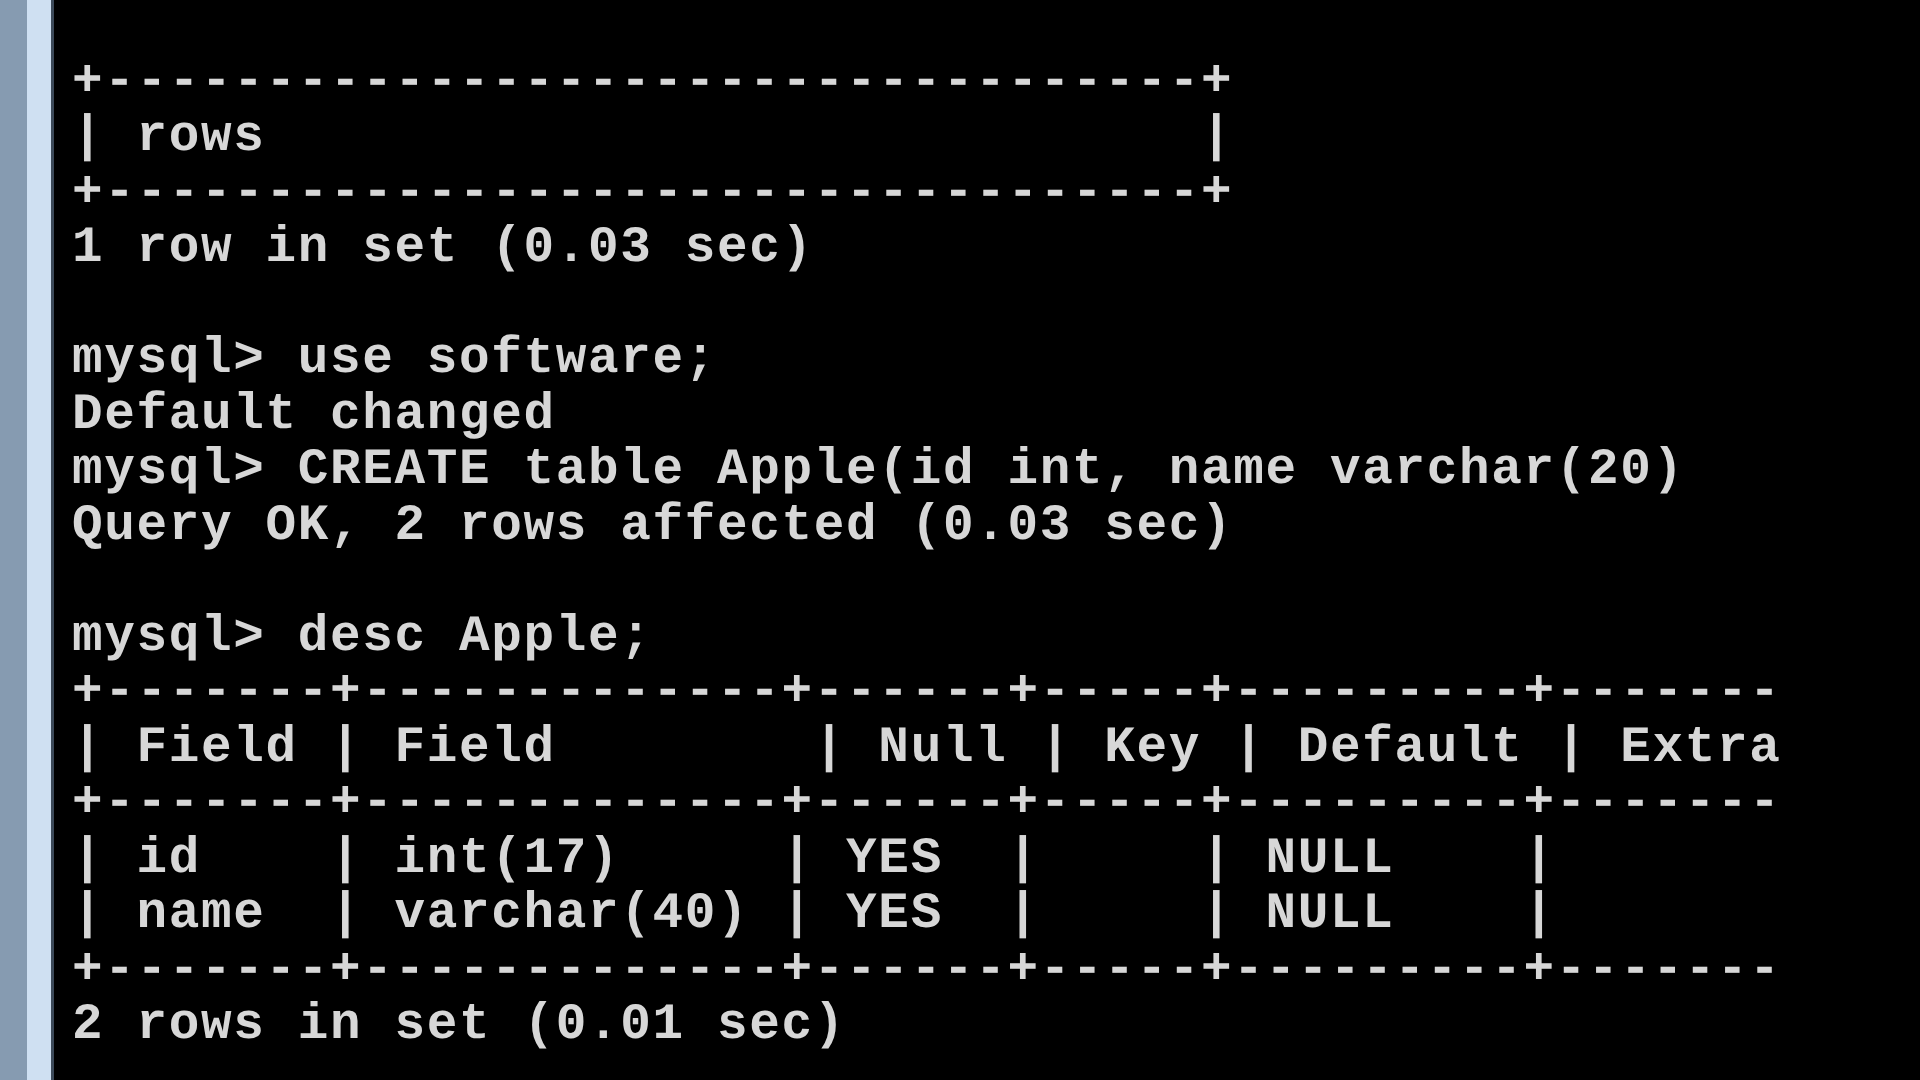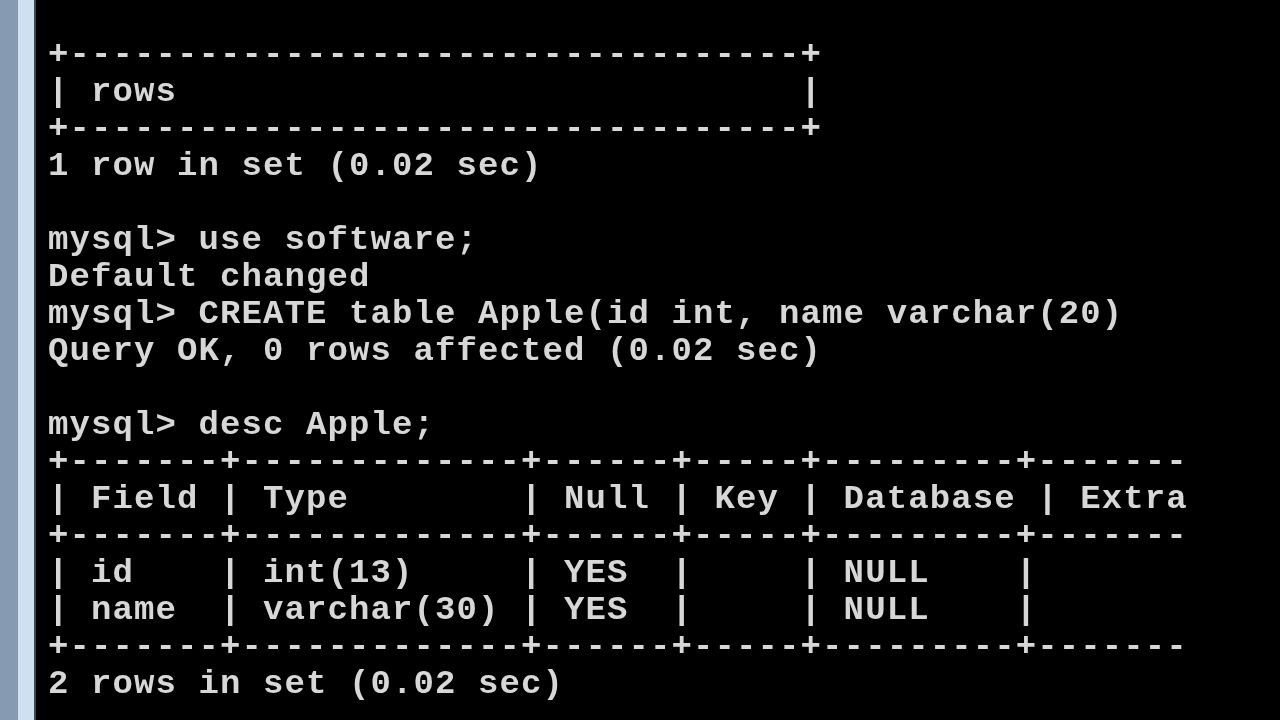--- a/index.html
+++ b/index.html
@@ -66,31 +66,31 @@
 
 <div class="window">
   <div class="left-frame"></div>
   <div class="left-frame-highlight"></div>
   <div class="left-frame-shadow"></div>
 
   <div class="term">
 <span class="row">+----------------------------------+</span>
 <span class="row">| rows                             |</span>
 <span class="row">+----------------------------------+</span>
-<span class="row">1 row in set (0.02 sec)</span>
+<span class="row">1 row in set (0.03 sec)</span>
 <span class="row"></span>
 <span class="row">mysql&gt; use software;</span>
 <span class="row">Default changed</span>
 <span class="row">mysql&gt; CREATE table Apple(id int, name varchar(20)</span>
-<span class="row">Query OK, 0 rows affected (0.02 sec)</span>
+<span class="row">Query OK, 2 rows affected (0.03 sec)</span>
 <span class="row"></span>
 <span class="row">mysql&gt; desc Apple;</span>
 <span class="row">+-------+-------------+------+-----+---------+-------</span>
-<span class="row">| Field | Type        | Null | Key | Database | Extra</span>
+<span class="row">| Field | Field        | Null | Key | Default | Extra</span>
 <span class="row">+-------+-------------+------+-----+---------+-------</span>
-<span class="row">| id    | int(13)     | YES  |     | NULL    |      </span>
-<span class="row">| name  | varchar(30) | YES  |     | NULL    |      </span>
+<span class="row">| id    | int(17)     | YES  |     | NULL    |      </span>
+<span class="row">| name  | varchar(40) | YES  |     | NULL    |      </span>
 <span class="row">+-------+-------------+------+-----+---------+-------</span>
-<span class="row">2 rows in set (0.02 sec)</span>
+<span class="row">2 rows in set (0.01 sec)</span>
 <span class="row"></span>
 
   </div>
 </div>
 
 </body></html>

